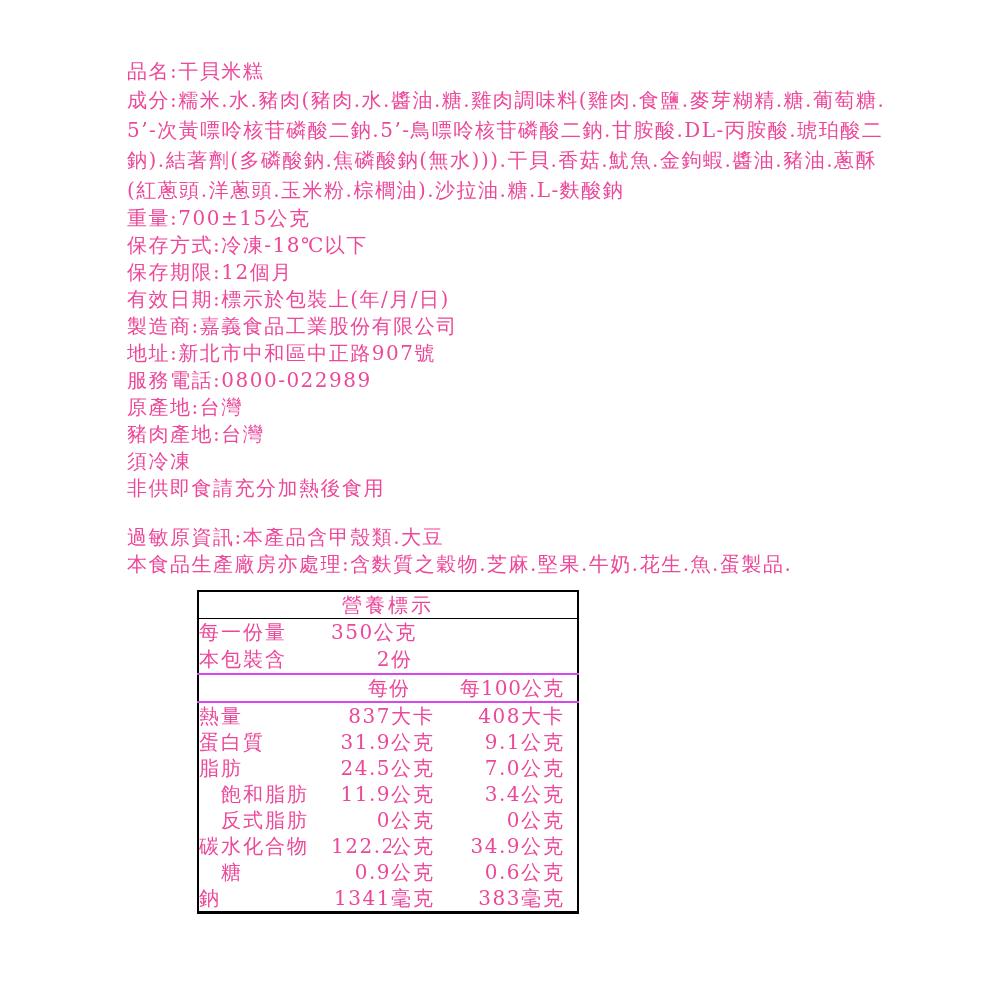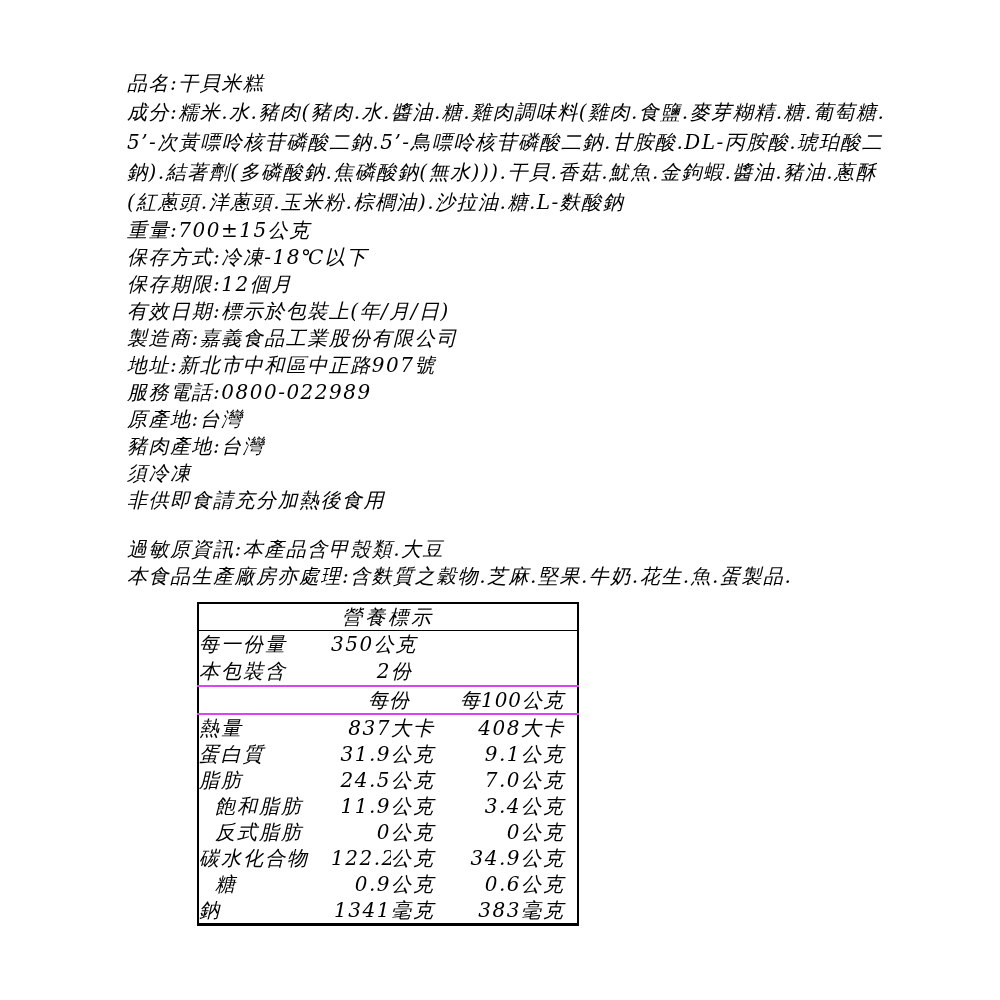--- a/index.html
+++ b/index.html
@@ -10,26 +10,25 @@
     font-family: "DejaVu Serif", "Liberation Serif", serif;
   }
   .sheet {
     position: relative;
     width: 1000px; height: 1000px;
     background: #ffffff;
     overflow: hidden;
   }
   .doc {
     position: absolute;
-    left: 127px; top: 70px;
+    left: 127px; top: 58px;
     width: 766px;
     font-size: 20px;
     letter-spacing: 1.5px;
-    color: #000000;
-    font-style: italic;
+    color: #ec4899;
   }
   .line { line-height: 27px; }
   .ingredients { line-height: 30px; word-break: break-all; }
   .gap-before { margin-top: 22px; }
 
   table.ntable {
     margin-top: 12px;
     margin-left: 70px;
     width: 380px;
     table-layout: fixed;
@@ -47,21 +46,21 @@
   }
   .title-cell {
     text-align: center;
     letter-spacing: 3px;
     line-height: 23px;
     border-bottom: 1px solid #000000;
   }
   .serving-row td { line-height: 27px; }
   .rule-bottom td { border-bottom: 2px solid #d946ef; }
   .name { padding-left: 4px; letter-spacing: 2px; }
-  .sub .name { padding-left: 16px; }
+  .sub .name { padding-left: 22px; }
   .num { text-align: right; padding-right: 14px; }
   .unit { text-align: left; padding-left: 2px; letter-spacing: 2px; }
   .col-head { text-align: center; letter-spacing: 1px; line-height: 28px; }
 </style>
 </head>
 <body>
 
 <div class="sheet">
   <div class="doc">
     <div class="line">品名:干貝米糕</div>

